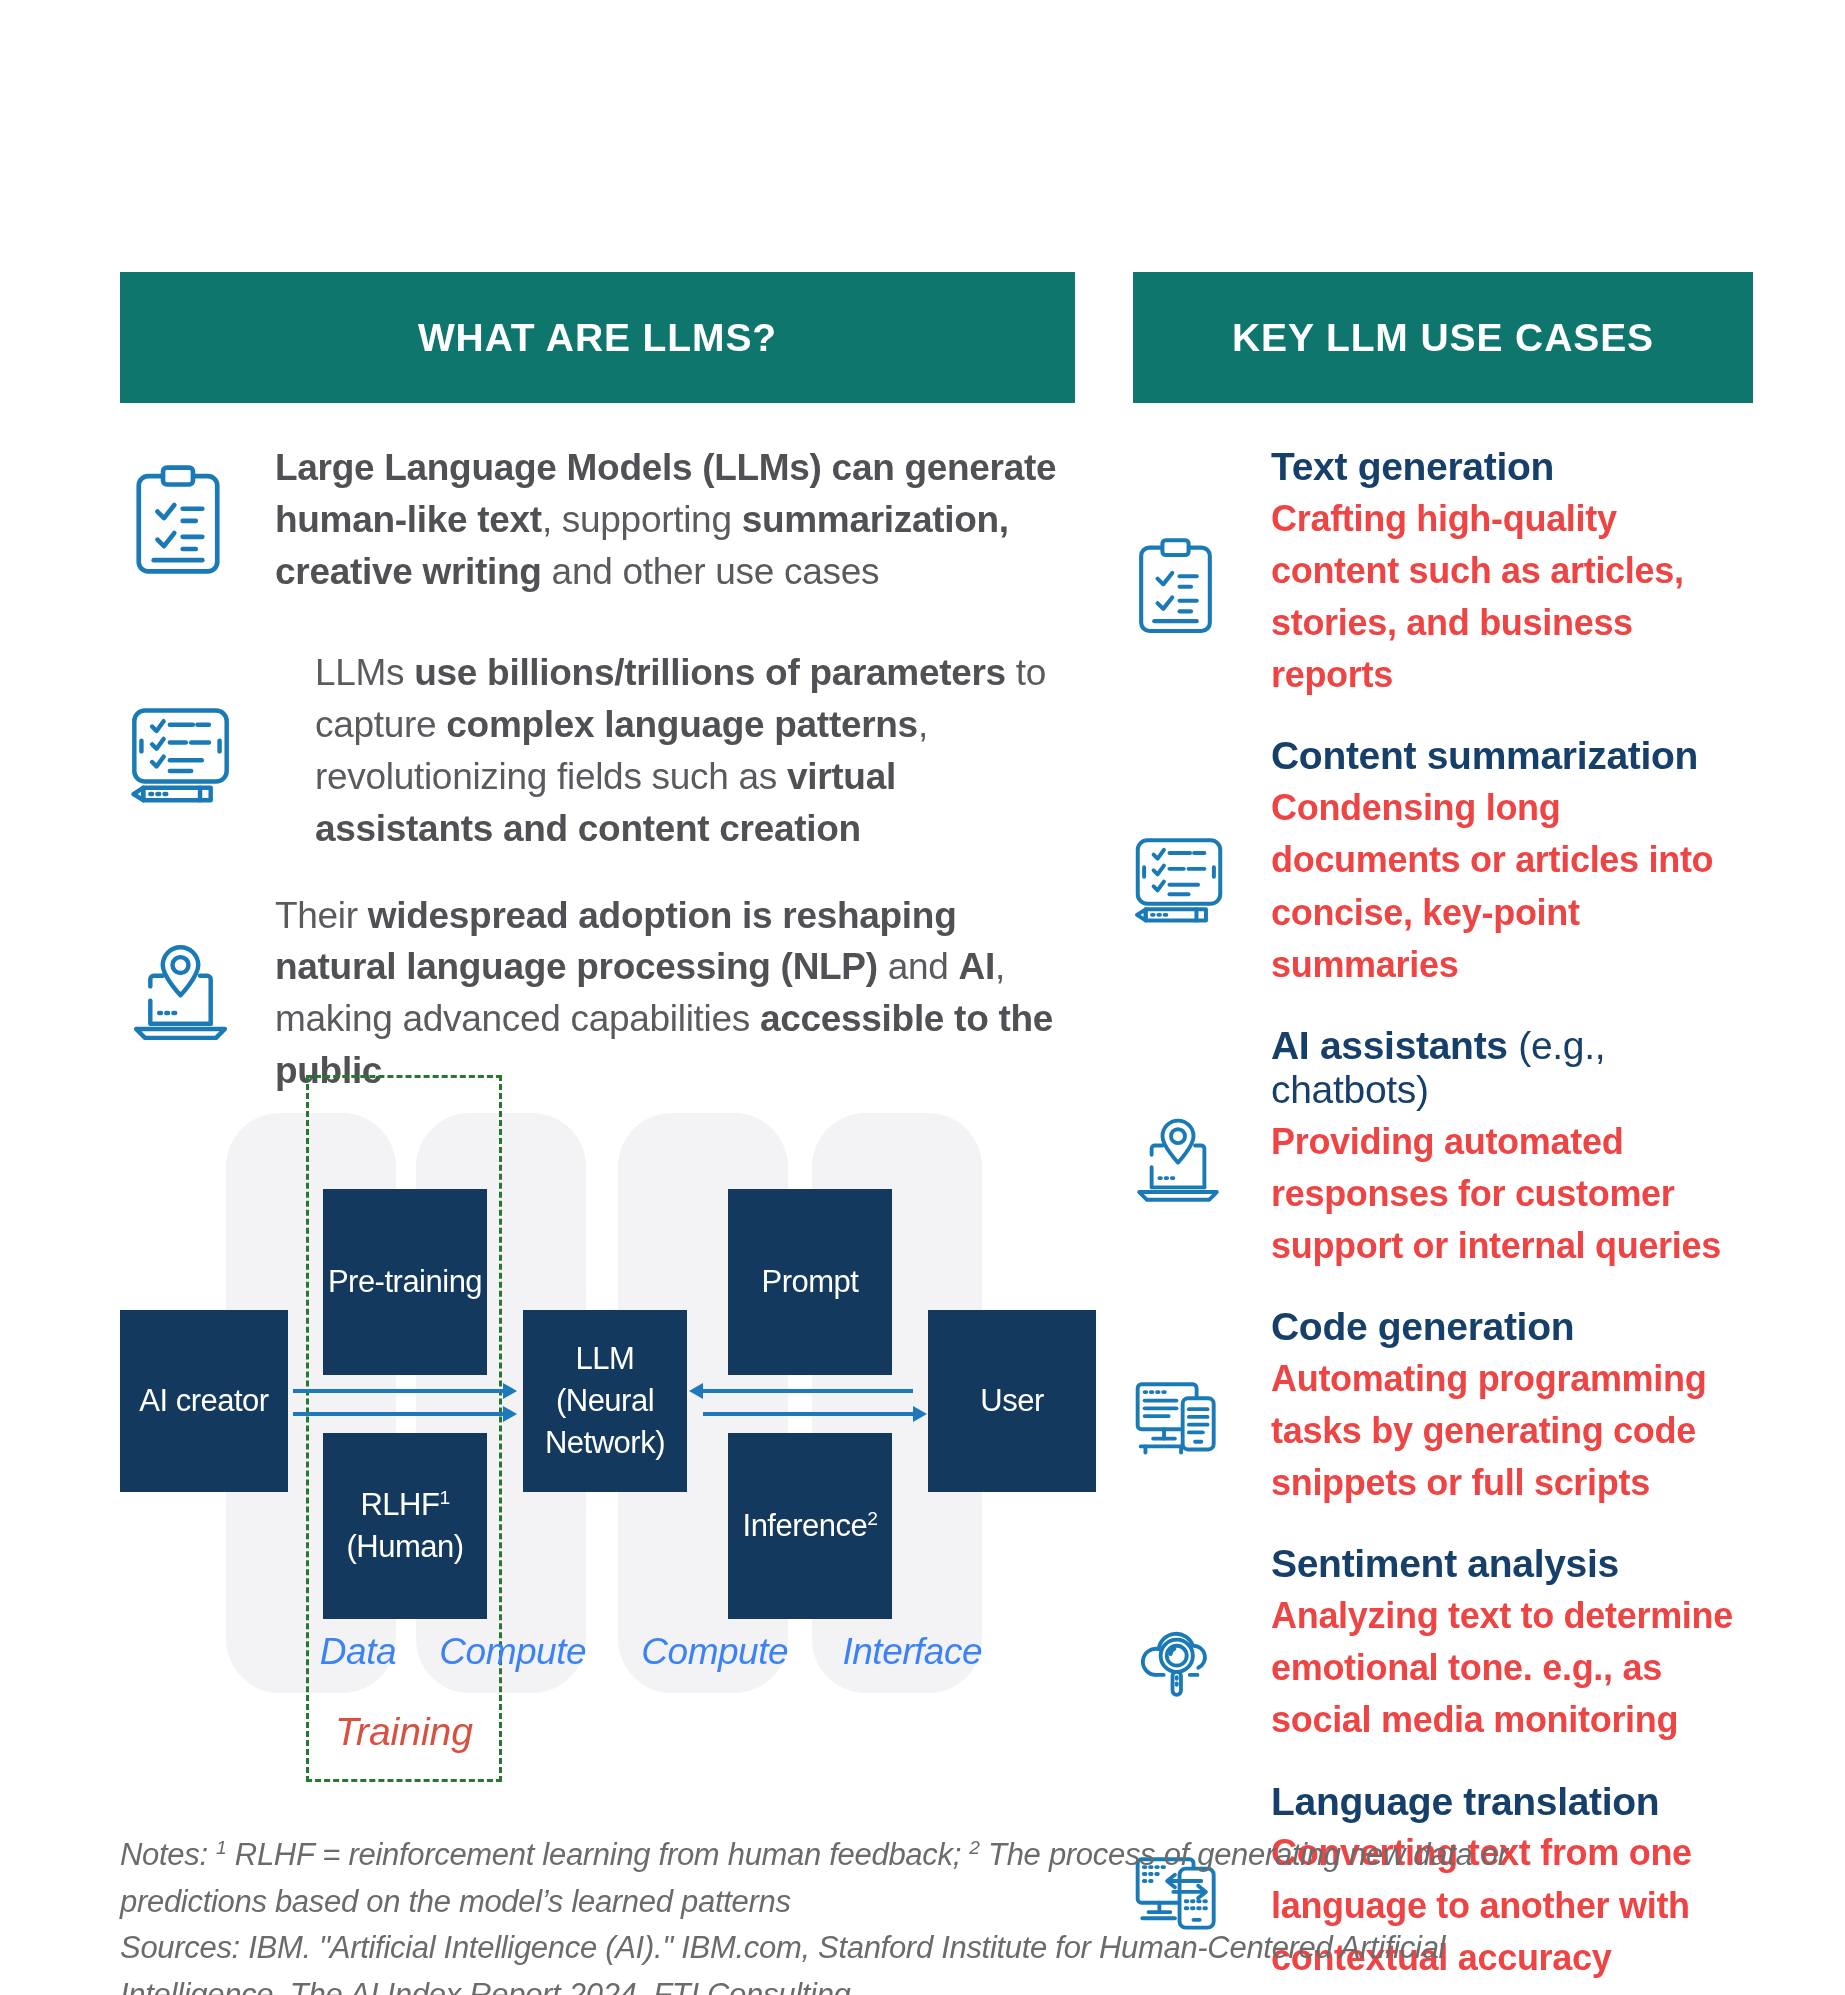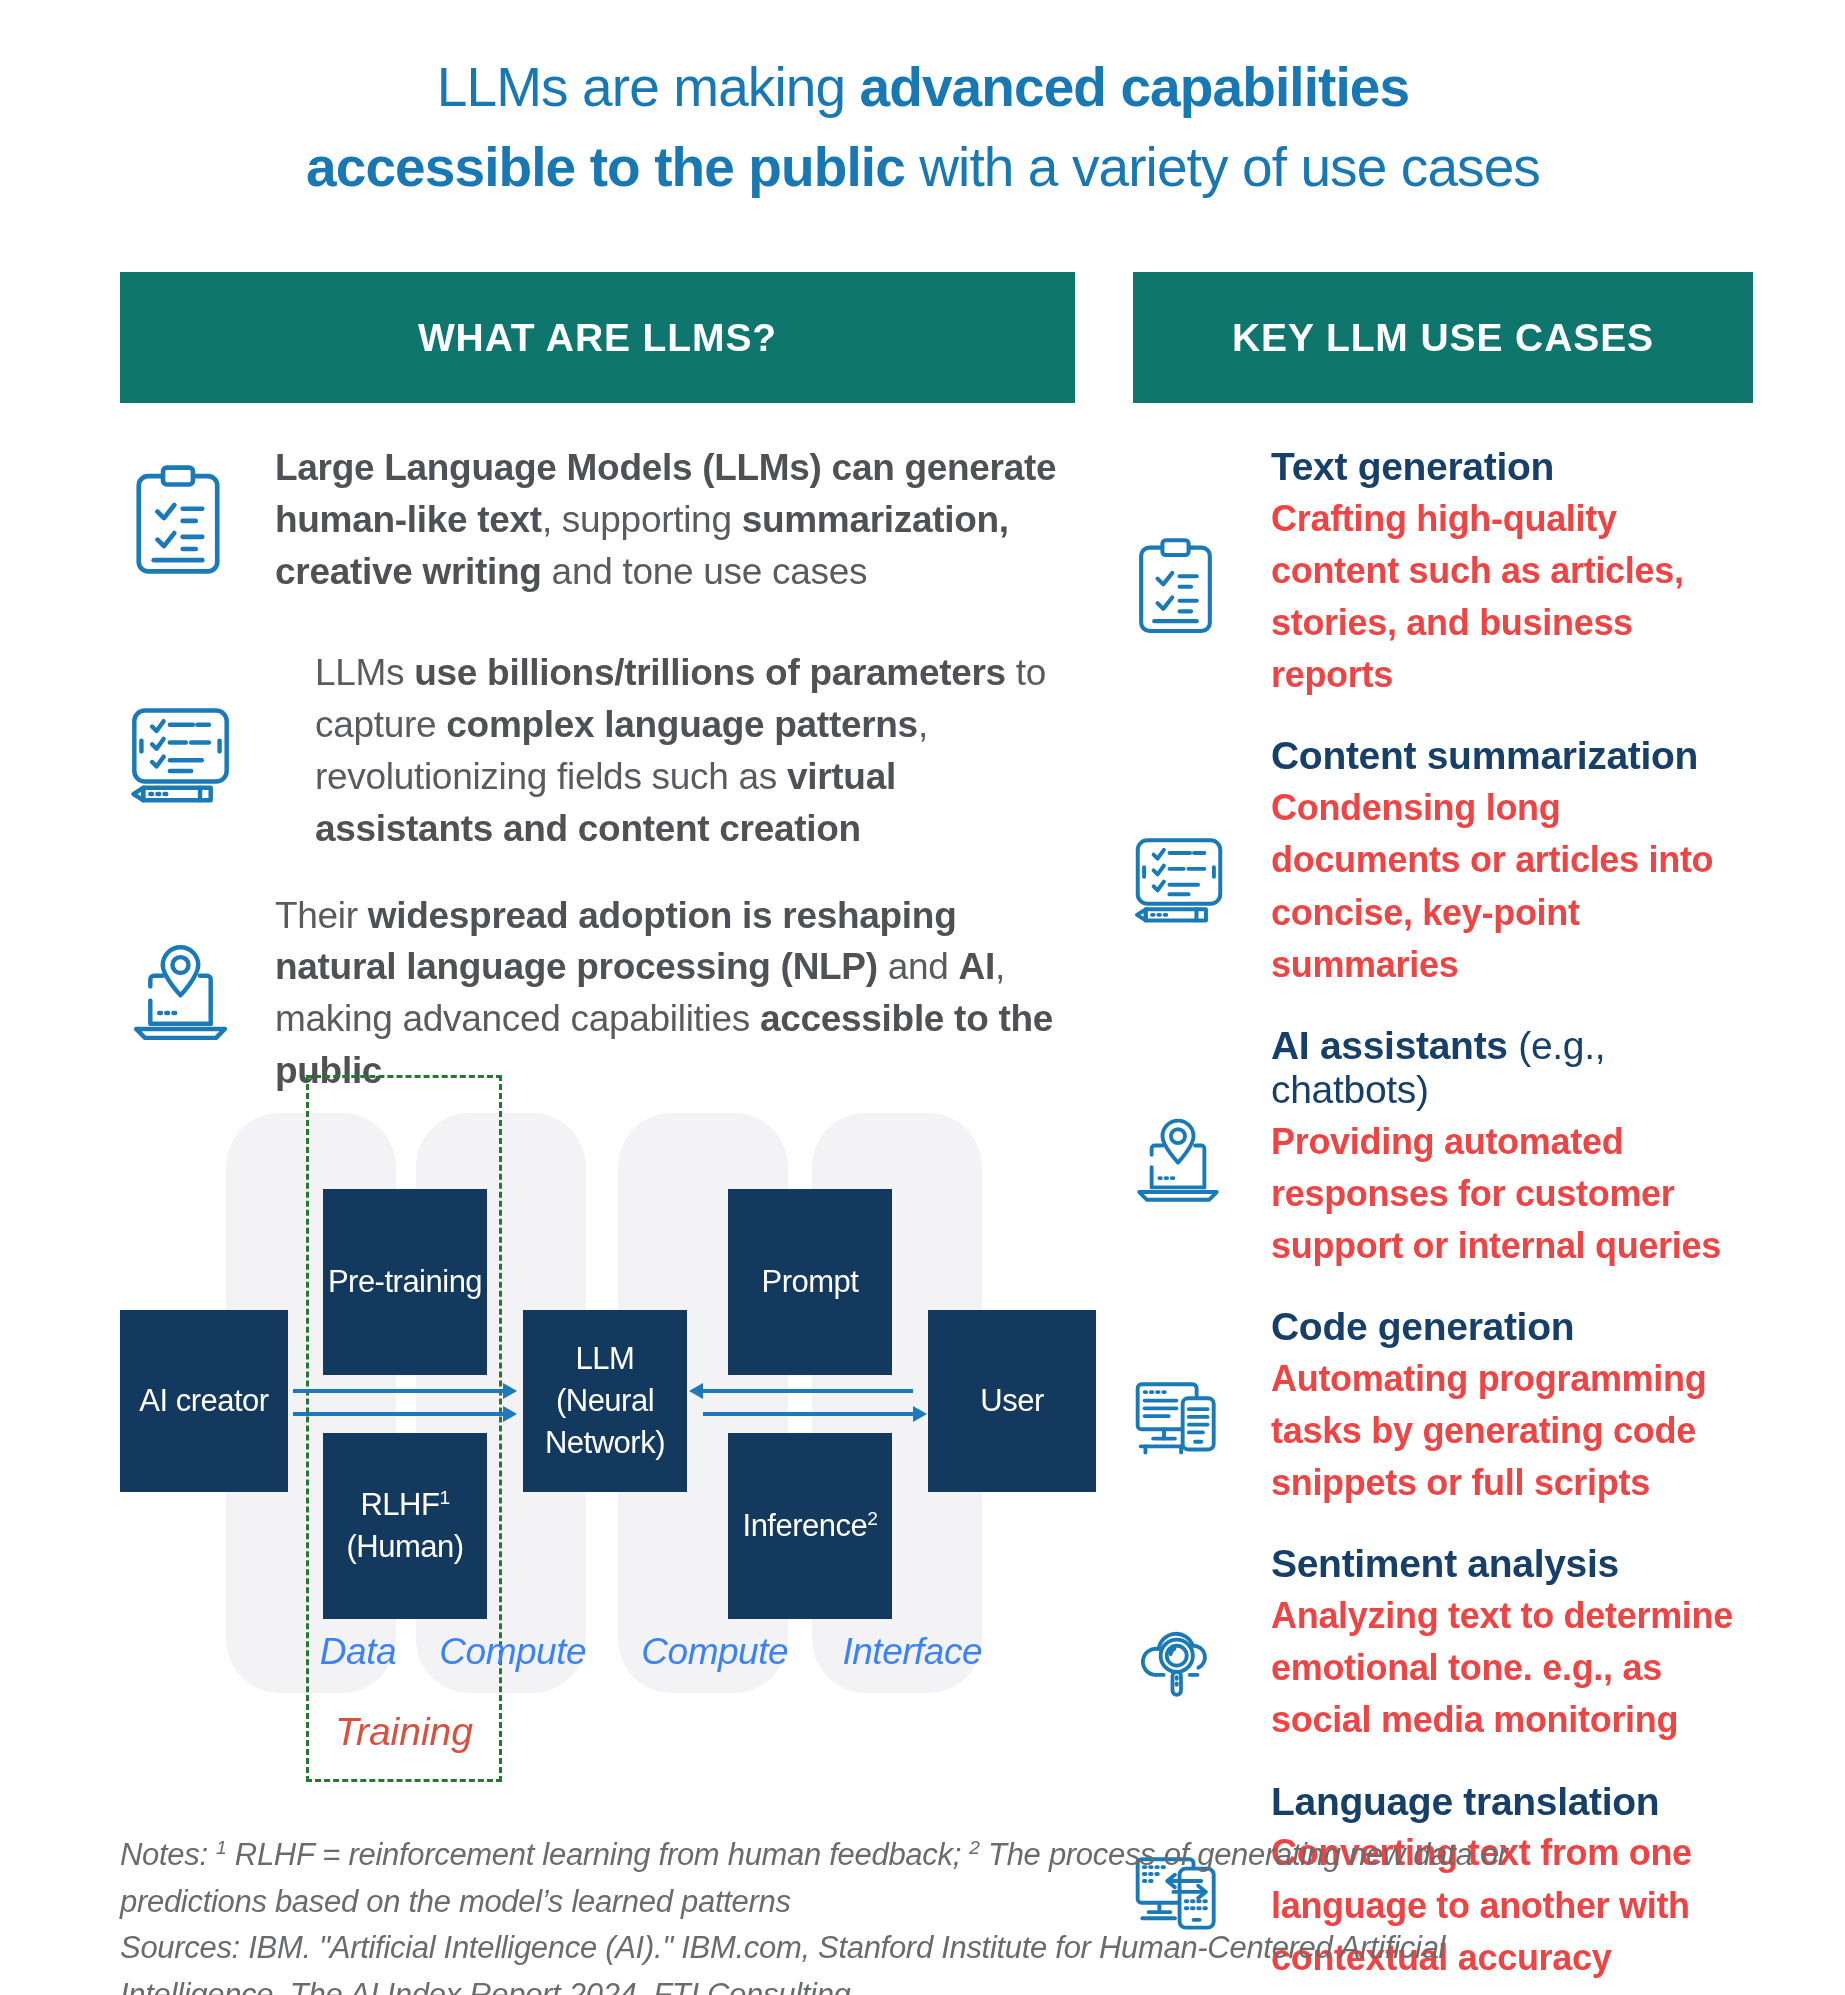--- a/index.html
+++ b/index.html
@@ -92,45 +92,41 @@
   
   .icon svg { display:block; }
   .icon .st { fill:none; stroke:#1a7ab8; stroke-width:5; stroke-linecap:round; stroke-linejoin:round; }
   .icon .stf { fill:#ffffff; stroke:#1a7ab8; stroke-width:5; stroke-linecap:round; stroke-linejoin:round; }
 </style>
 </head>
 <body>
 
 <div class="page">
 
-  <div class="title">
-    <div><span>LLMs are making </span><span class="bold">advanced capabilities</span></div>
-    <div><span class="bold">accessible to the public</span><span> with a variety of use cases</span></div>
-  </div>
 
   <div class="panel-left">
     <div class="bar">WHAT ARE LLMS?</div>
 
     <div class="bullets">
 
       <div class="bullet bullet-1">
         <div class="b-icon icon">
           <svg width="98" height="114" viewBox="0 0 104 122">
             <rect class="st" x="10" y="14" width="84" height="102" rx="10"></rect>
             <rect class="stf" x="36" y="5" width="32" height="18" rx="4"></rect>
             <polyline class="st" points="30,52 37,59 48,45"></polyline>
             <line class="st" x1="57" y1="49" x2="78" y2="49"></line>
             <line class="st" x1="57" y1="62" x2="71" y2="62"></line>
             <polyline class="st" points="30,82 37,89 48,75"></polyline>
             <line class="st" x1="57" y1="79" x2="78" y2="79"></line>
             <line class="st" x1="57" y1="92" x2="71" y2="92"></line>
             <line class="st" x1="26" y1="104" x2="78" y2="104"></line>
           </svg>
         </div>
-        <p class="b-text"><span class="bb">Large Language Models (LLMs) can generate human-like text</span><span>, supporting </span><span class="bb">summarization, creative writing</span><span> and tone use cases</span></p>
+        <p class="b-text"><span class="bb">Large Language Models (LLMs) can generate human-like text</span><span>, supporting </span><span class="bb">summarization, creative writing</span><span> and other use cases</span></p>
       </div>
 
       <div class="bullet bullet-2">
         <div class="b-icon icon">
           <svg width="103" height="111" viewBox="0 0 116 122">
             <rect class="st" x="6" y="16" width="104" height="80" rx="12"></rect>
             <line class="st" x1="14" y1="50" x2="14" y2="62"></line>
             <line class="st" x1="102" y1="50" x2="102" y2="62"></line>
             <polyline class="st" points="26,34 31,39 39,28"></polyline>
             <line class="st" x1="46" y1="32" x2="72" y2="32"></line>

